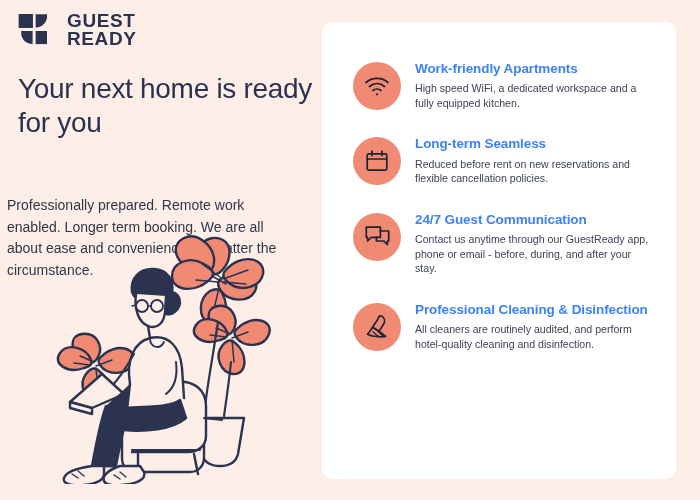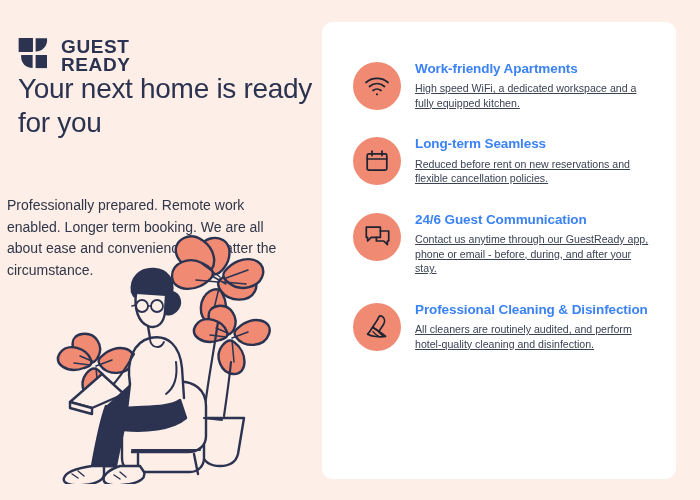--- a/index.html
+++ b/index.html
@@ -20,23 +20,24 @@
   #left-column {
     position: absolute;
     left: 0; top: 0;
     width: 322px;
     height: 500px;
   }
 
   #brand-logo {
     position: absolute;
     left: 18px;
-    top: 38px;
-    display: flex;
-    gap: 10px;
+    top: 12px;
+    display: flex;
+    align-items: center;
+    gap: 16px;
   }
   #logo-mark { display: block; }
   #logo-wordmark {
     display: flex;
     flex-direction: column;
     line-height: 0.94;
   }
   #logo-wordmark span {
     font-family: "Liberation Sans", sans-serif;
     font-weight: bold;
@@ -125,21 +126,20 @@
     line-height: 1.2;
     letter-spacing: -0.1px;
     margin-bottom: 4px;
   }
 
   .feature-desc {
     font-size: 10.6px;
     line-height: 1.38;
     color: #3b4253;
     max-width: 240px;
-    text-decoration: underline;
   }
 </style>
 </head>
 <body>
 
 <div id="left-column">
 
   <div id="brand-logo">
     <span>
       <svg id="logo-mark" width="33" height="31" viewBox="0 0 33 31">
@@ -293,21 +293,21 @@
 
 
     <div class="feature-item">
       <span class="feature-icon-badge">
         <svg width="25" height="23" viewBox="0 0 25 23" fill="none" stroke="#1d2333" stroke-width="1.7" stroke-linecap="round" stroke-linejoin="round">
           <path d="M1.3 2.2 H15.4 V12.3 H6.2 L2.6 16.0 V12.3 H1.3 Z"></path>
           <path d="M15.4 6.0 H23.7 V16.0 H22.4 V19.6 L18.8 16.0 H11.4 V12.3"></path>
         </svg>
       </span>
       <div class="feature-text">
-        <div class="feature-title">24/6 Guest Communication</div>
+        <div class="feature-title">24/7 Guest Communication</div>
         <div class="feature-desc">Contact us anytime through our GuestReady app, phone or email - before, during, and after your stay.</div>
       </div>
     </div>
 
     <div class="feature-item">
       <span class="feature-icon-badge">
         <svg width="25" height="25" viewBox="0 0 25 25" fill="none" stroke="#1d2333" stroke-width="1.7" stroke-linecap="round" stroke-linejoin="round">
           <path d="M16.9 2.3 C19.6 4.0 20.3 7.4 18.6 10.2 L14.0 17.4 L7.6 13.3 L12.2 6.1 C14.0 3.3 14.2 0.6 16.9 2.3 Z"></path>
           <path d="M7.6 13.3 L14.0 17.4 C14.0 17.4 17.6 19.4 20.6 22.4 C14.6 23.4 6.0 22.4 2.6 20.2 C5.0 17.6 7.6 13.3 7.6 13.3 Z"></path>
           <path d="M8.0 17.6 C9.4 19.5 11.6 21.2 13.8 22.4" stroke-width="1.3"></path>

